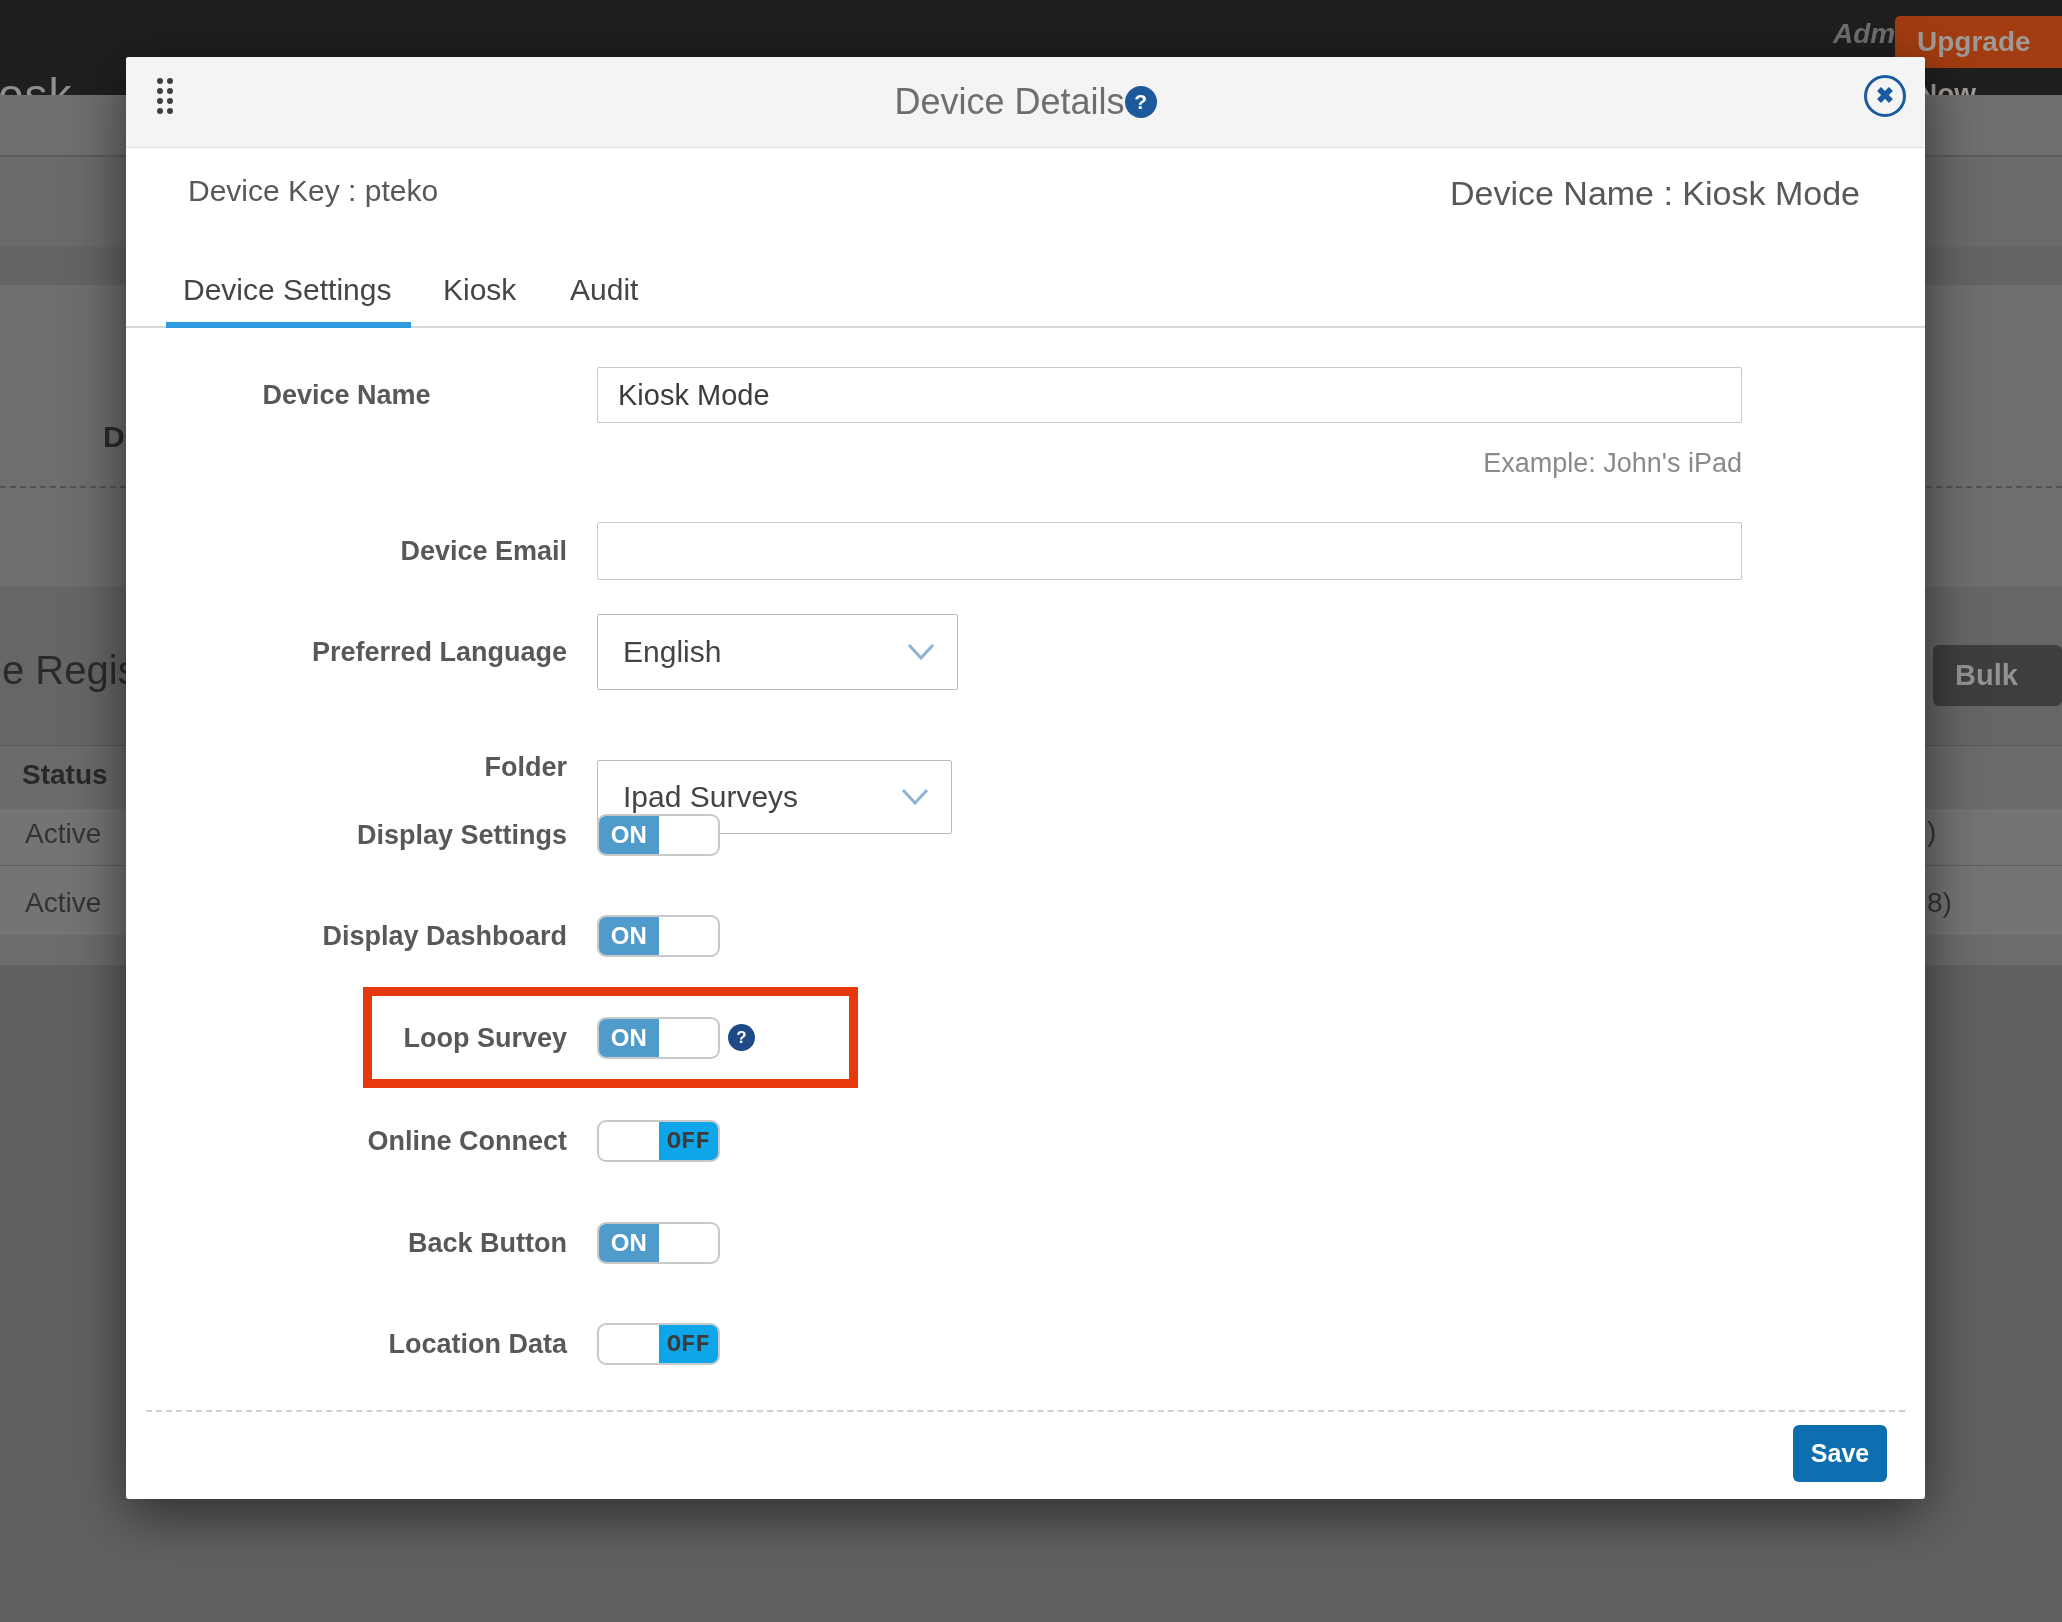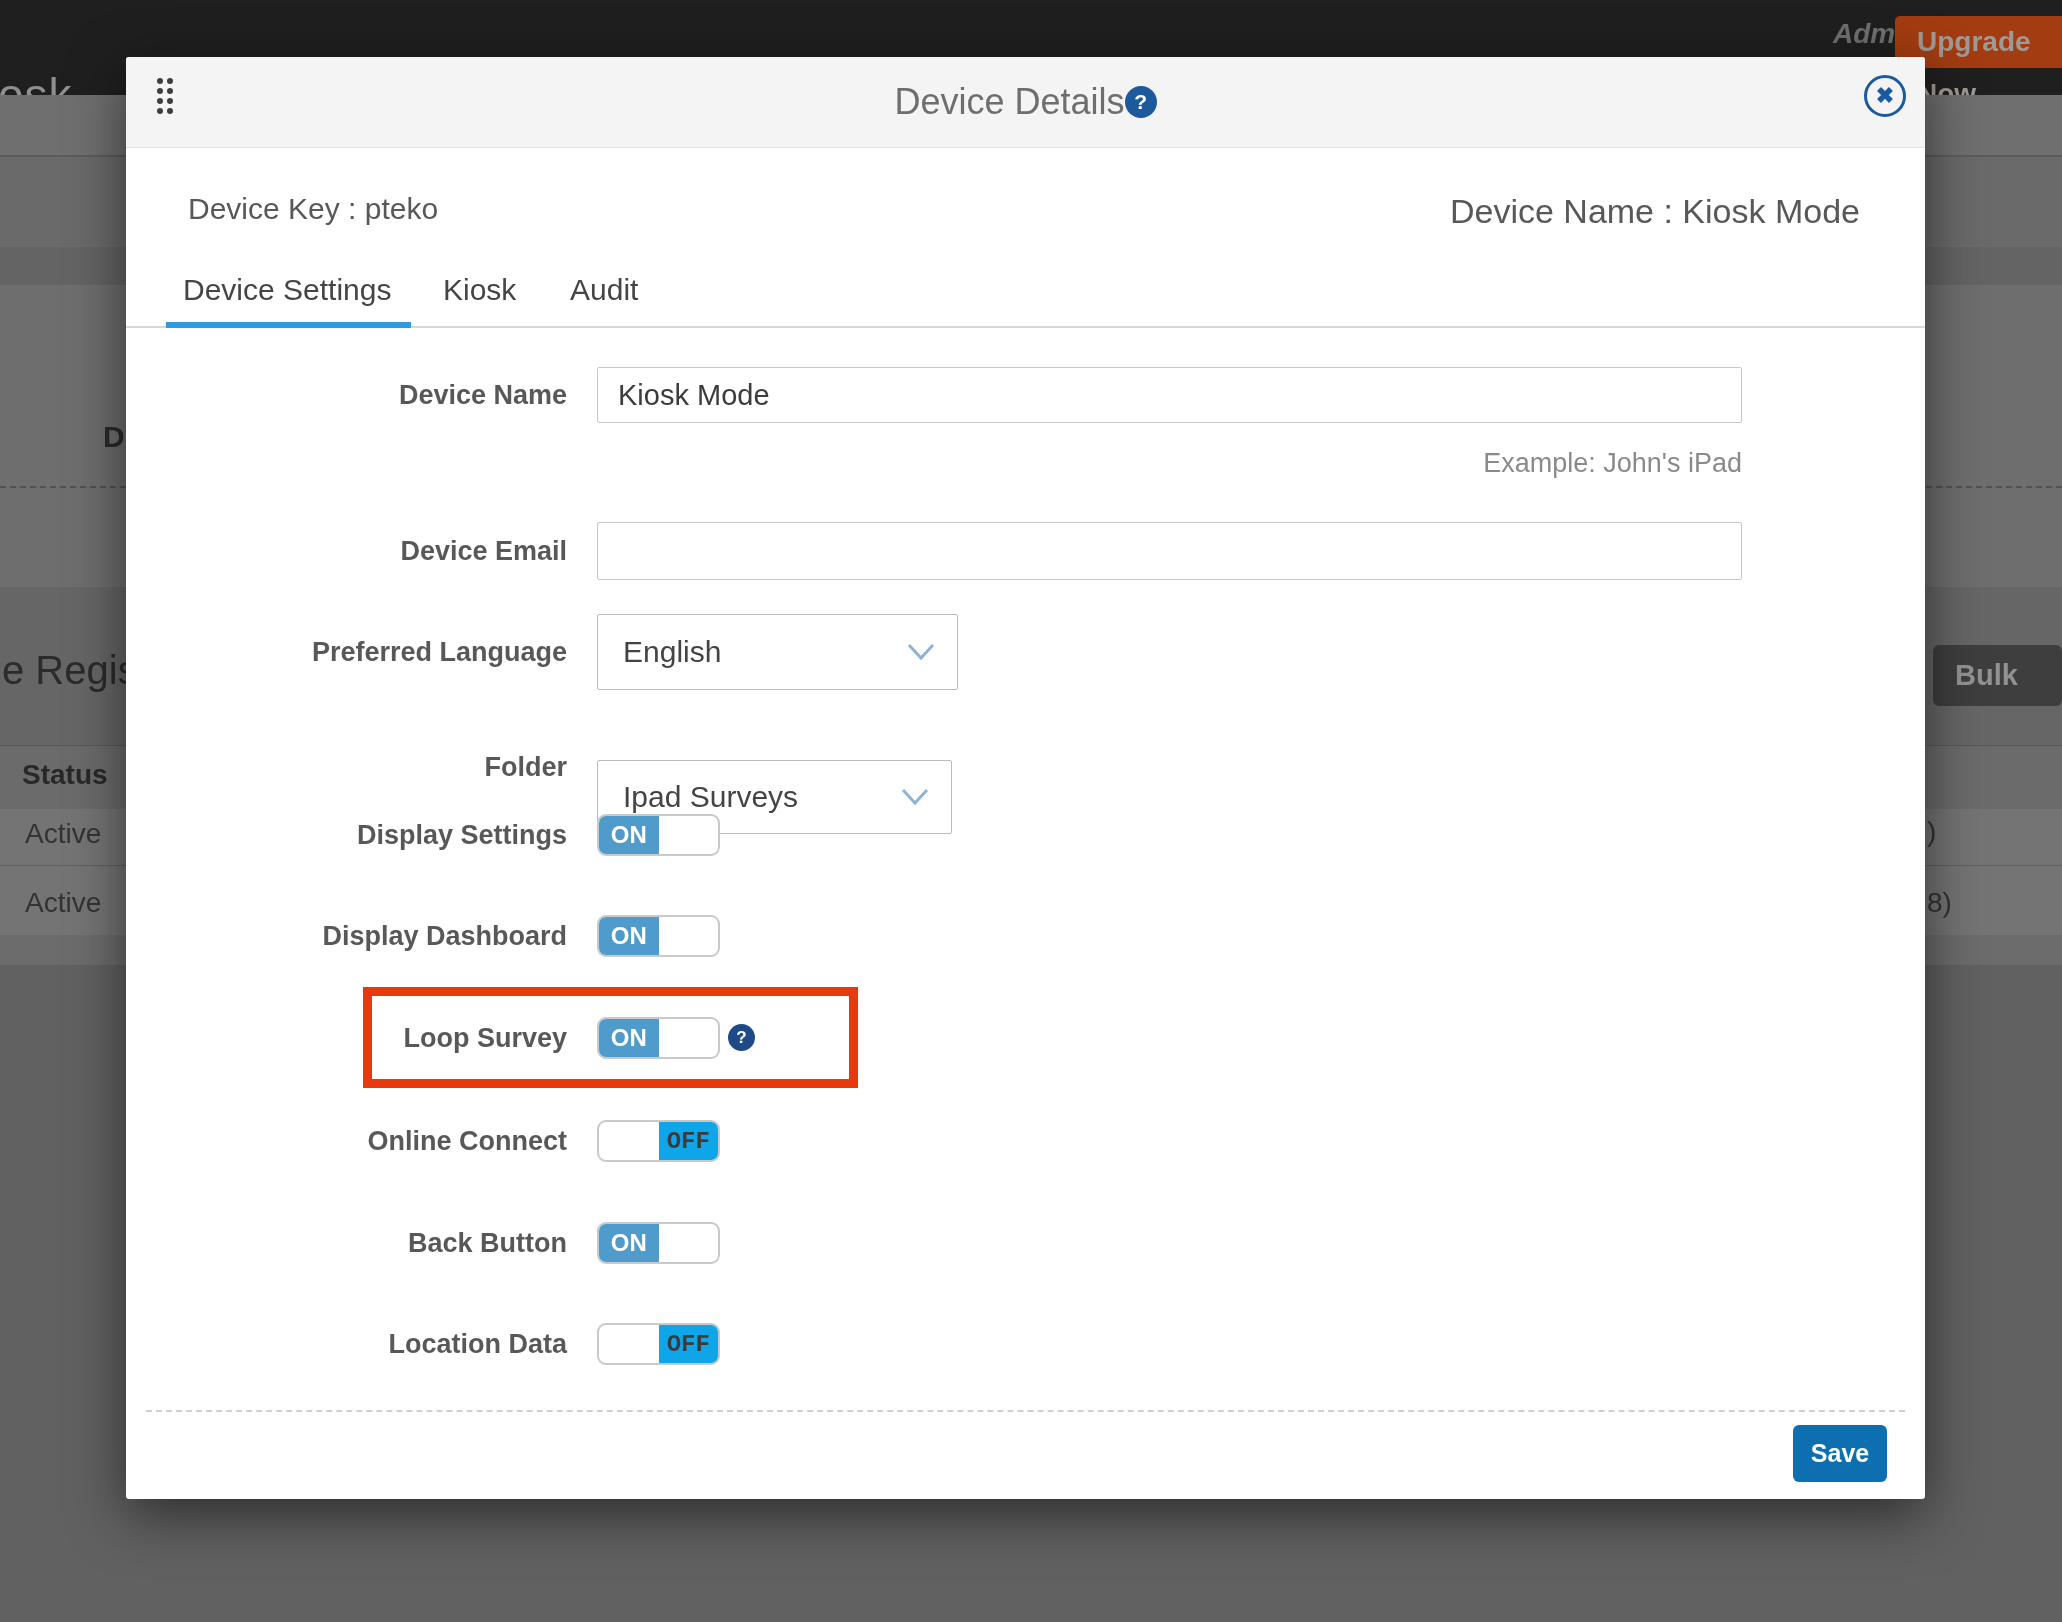--- a/index.html
+++ b/index.html
@@ -48,21 +48,21 @@
   .help-circle{display:flex;align-items:center;justify-content:center;border-radius:50%;
     color:#fff;font-weight:bold;}
   #title-help{width:32px;height:32px;background:#1d5a9c;font-size:21px;}
   #drag-handle{left:31px;top:21px;display:grid;grid-template-columns:6px 6px;grid-auto-rows:6px;
     column-gap:4px;row-gap:4px;}
   #drag-handle span{width:6px;height:6px;border-radius:50%;background:#3f3f3f;}
   #close-btn{left:1738px;top:18px;width:42px;height:42px;border:3px solid #1a5a9e;border-radius:50%;
     box-sizing:border-box;display:flex;align-items:center;justify-content:center;
     color:#1a5a9e;font-size:22px;font-weight:900;cursor:pointer;}
 
-  #key-row{position:absolute;left:0;top:102px;width:100%;height:100px;}
+  #key-row{position:absolute;left:0;top:84px;width:100%;height:100px;}
   #device-key{left:62px;top:33px;font-size:30px;color:#57585a;}
   #device-name-hdr{right:65px;top:33px;font-size:34px;color:#57585a;}
 
   #tabs-row{position:absolute;left:0;top:190px;width:100%;height:81px;border-bottom:2px solid #d8d8d8;box-sizing:border-box;}
   .tab{position:absolute;top:26px;font-size:30px;font-weight:500;color:#454545;cursor:pointer;}
   #tab-device-settings{left:57px;}
   #tab-kiosk{left:317px;}
   #tab-audit{left:444px;}
   #tab-underline{position:absolute;left:40px;bottom:-2px;width:245px;height:6px;background:#2e9be0;}
 
@@ -163,21 +163,21 @@
       <div class="abs" id="device-name-hdr">Device Name : Kiosk Mode</div>
     </div>
 
     <div id="tabs-row">
       <div class="tab" id="tab-device-settings">Device Settings</div>
       <div class="tab" id="tab-kiosk">Kiosk</div>
       <div class="tab" id="tab-audit">Audit</div>
       <div id="tab-underline"></div>
     </div>
 
-    <div class="form-label" style="top:310px;height:56px;line-height:56px;">Device Name</div>
+    <div class="form-label" style="top:310px;height:56px;line-height:56px;text-align:center;">Device Name</div>
     <input class="text-input" id="input-device-name" value="Kiosk Mode" style="">
     <div id="hint-device-name">Example: John's iPad</div>
 
     <div class="form-label" style="top:465px;height:58px;line-height:58px;">Device Email</div>
     <input class="text-input" id="input-device-email" value="" style="">
 
     <div class="form-label" style="top:557px;height:76px;line-height:76px;">Preferred Language</div>
     <div class="select-box" id="select-language">
       <span>English</span>
       <svg class="chevron" width="28" height="18" viewBox="0 0 28 18">

